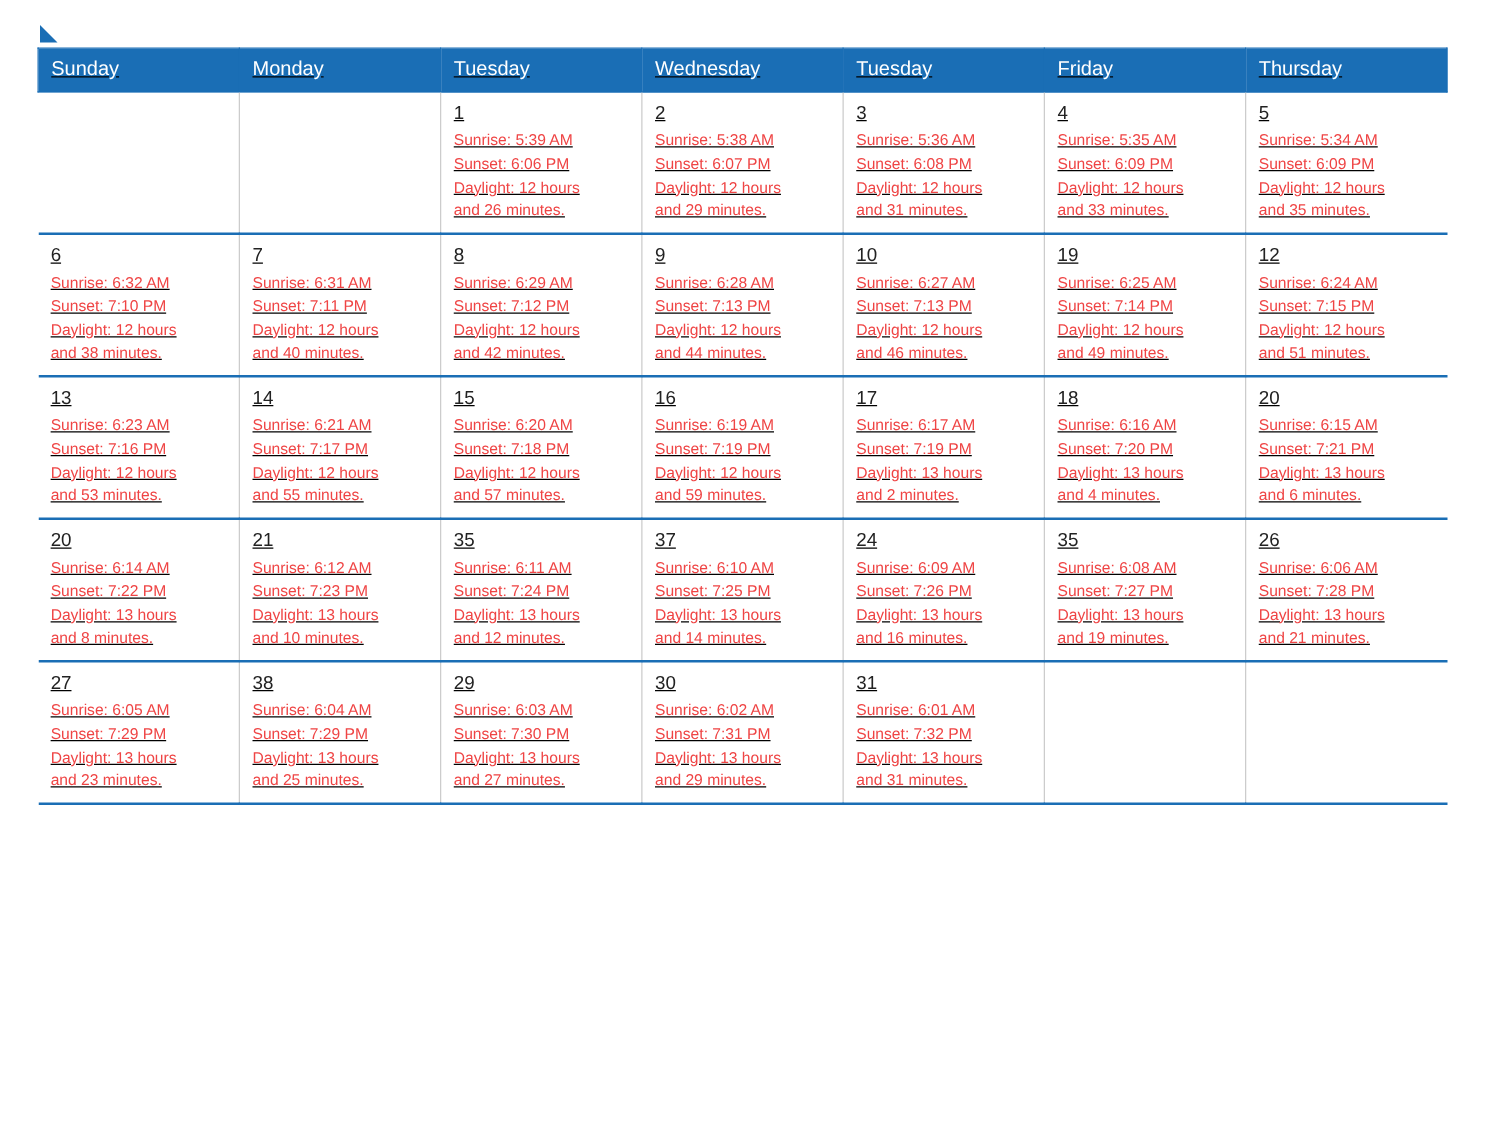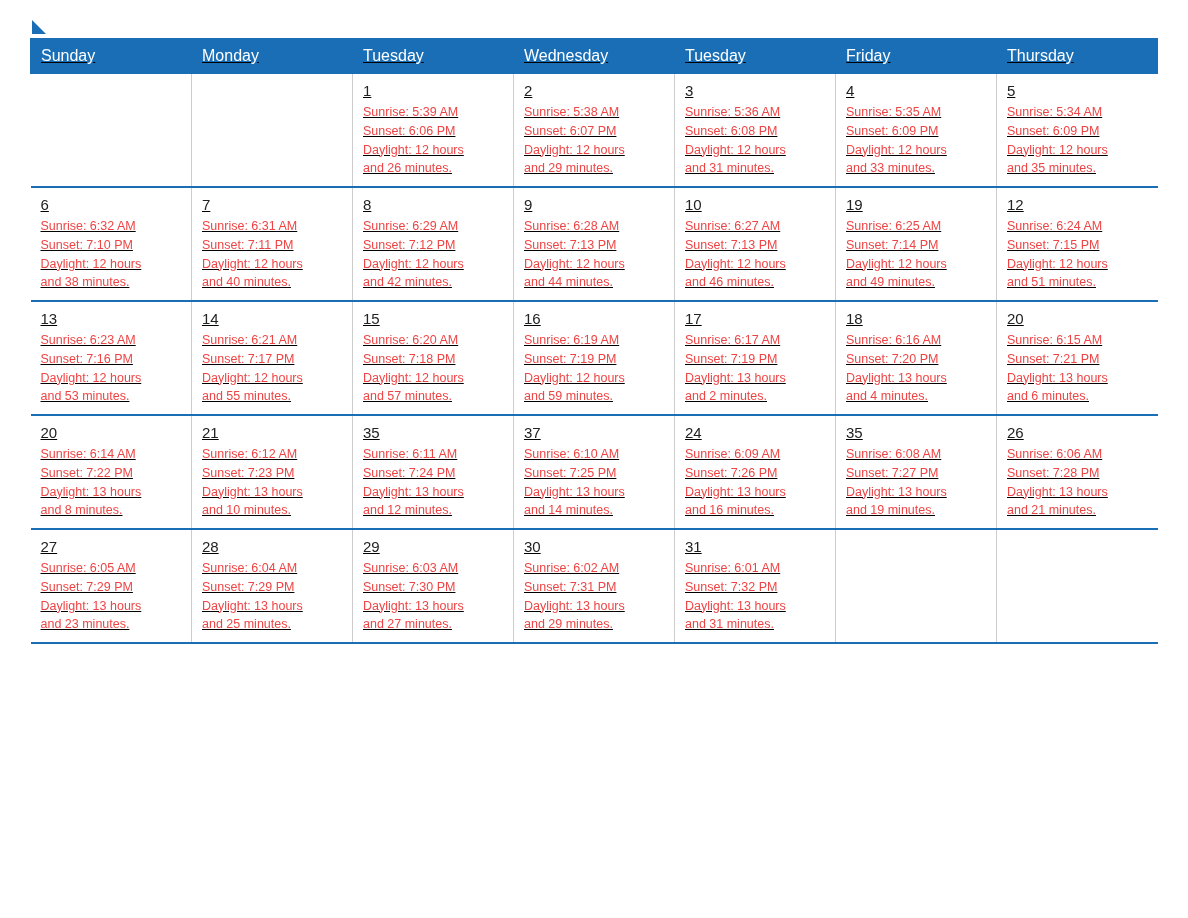--- a/index.html
+++ b/index.html
@@ -252,21 +252,21 @@
           <span class="day-number">26</span>
           <div class="day-info">Sunrise: 6:06 AM<br>Sunset: 7:28 PM<br>Daylight: 13 hours<br>and 21 minutes.</div>
         </td>
       </tr>
       <tr>
         <td>
           <span class="day-number">27</span>
           <div class="day-info">Sunrise: 6:05 AM<br>Sunset: 7:29 PM<br>Daylight: 13 hours<br>and 23 minutes.</div>
         </td>
         <td>
-          <span class="day-number">28</span>
+          <span class="day-number">38</span>
           <div class="day-info">Sunrise: 6:04 AM<br>Sunset: 7:29 PM<br>Daylight: 13 hours<br>and 25 minutes.</div>
         </td>
         <td>
           <span class="day-number">29</span>
           <div class="day-info">Sunrise: 6:03 AM<br>Sunset: 7:30 PM<br>Daylight: 13 hours<br>and 27 minutes.</div>
         </td>
         <td>
           <span class="day-number">30</span>
           <div class="day-info">Sunrise: 6:02 AM<br>Sunset: 7:31 PM<br>Daylight: 13 hours<br>and 29 minutes.</div>
         </td>

